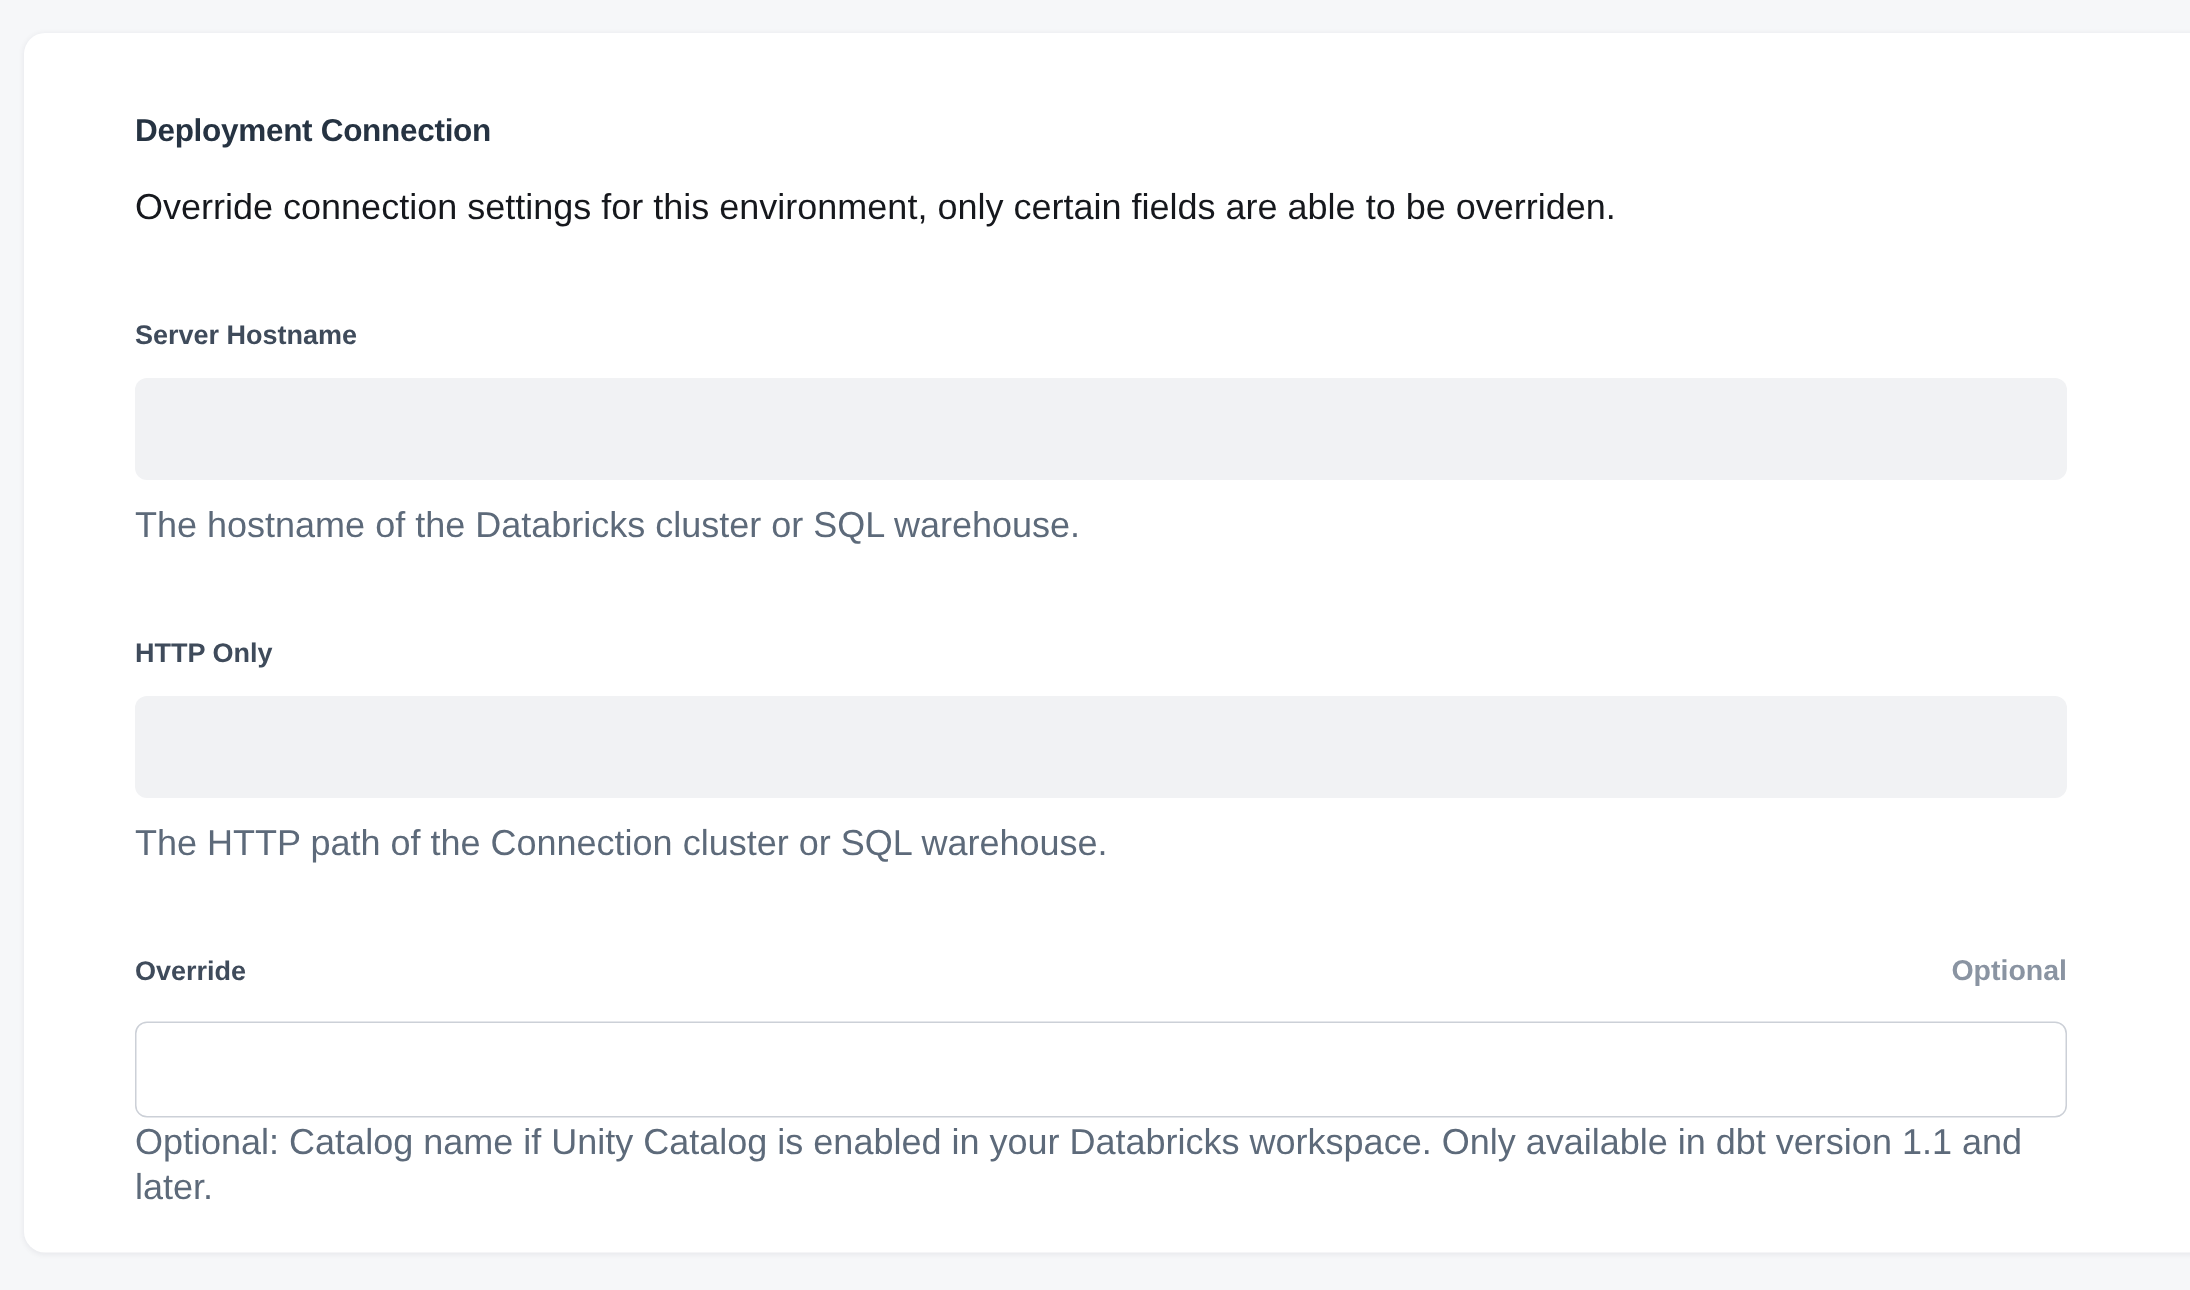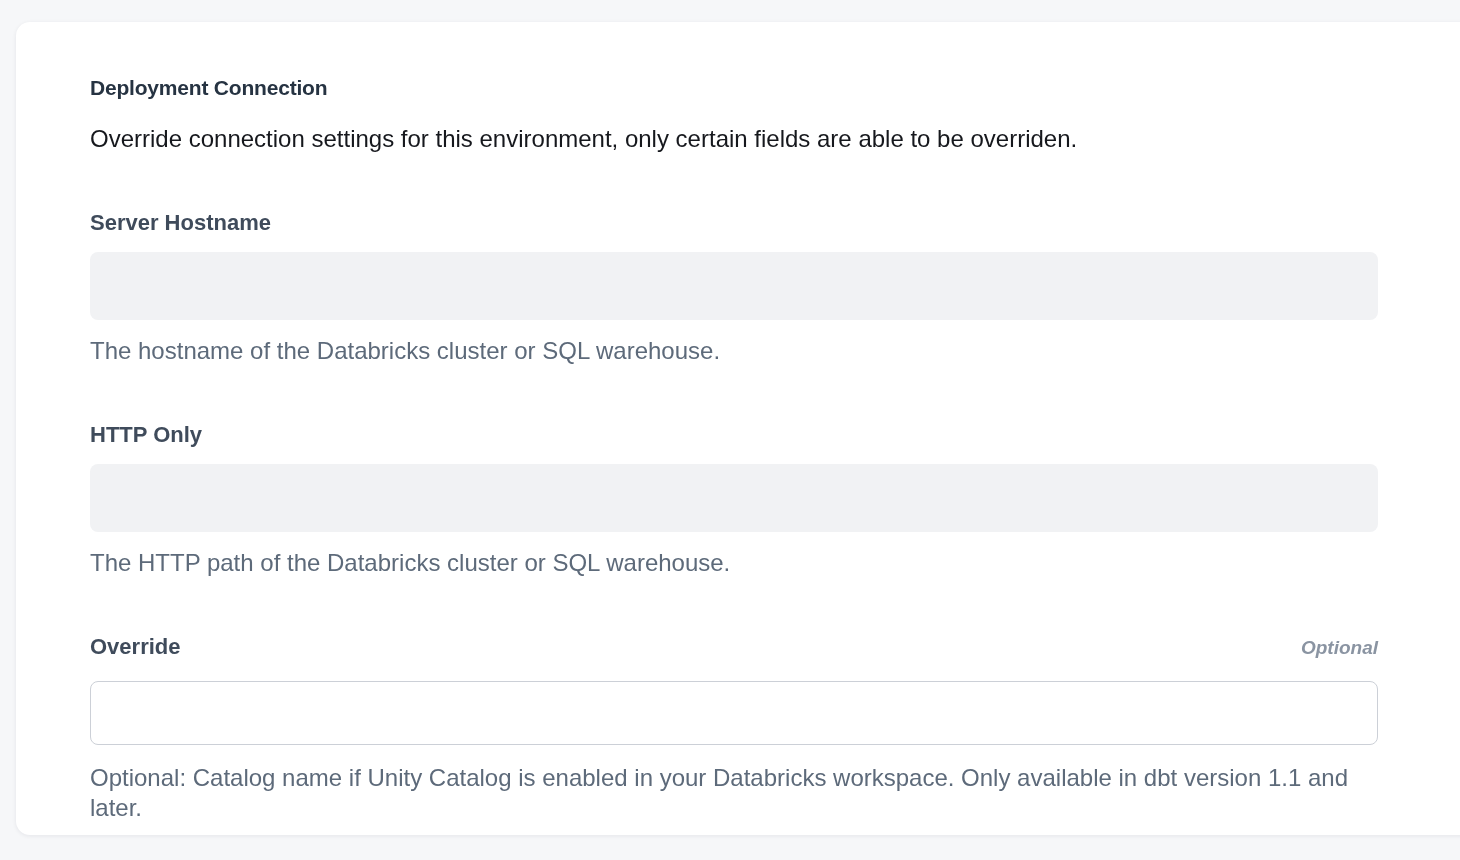--- a/index.html
+++ b/index.html
@@ -33,32 +33,31 @@
   }
   .field {
     margin-top: 56px;
   }
   .field-label-row {
     display: flex;
     align-items: baseline;
     justify-content: space-between;
   }
   .field-label {
-    font-size: 22px;
+    font-size: 18px;
     line-height: 26px;
     font-weight: 700;
     color: #3f4b5b;
     text-align: center;
   }
   .optional-badge {
     font-size: 19px;
     line-height: 26px;
     font-weight: 600;
     color: #8a94a2;
-    font-style: italic;
   }
   .text-input {
     display: block;
     width: 100%;
     font-family: "Liberation Sans", sans-serif;
     font-size: 20px;
     color: #16181d;
     border-radius: 8px;
     outline: none;
   }
@@ -76,21 +75,21 @@
     border: 1px solid #ccd0d7;
     padding: 0 19px;
   }
   .field-help {
     margin-top: 16px;
     font-size: 24px;
     line-height: 30px;
     color: #5d6a7a;
   }
   .field-help.tight {
-    margin-top: 18px;
+    margin-top: 2px;
   }
 </style>
 </head>
 <body>
 
 <div class="card">
 
   <h1 class="page-title">Deployment Connection</h1>
 
   <p class="page-subtitle">Override connection settings for this environment, only certain fields are able to be overriden.</p>
@@ -101,21 +100,21 @@
     </div>
     <input type="text" class="text-input filled" disabled="" value="" style="">
     <p class="field-help">The hostname of the Databricks cluster or SQL warehouse.</p>
   </div>
 
   <div class="field">
     <div class="field-label-row">
       <label class="field-label">HTTP Only</label>
     </div>
     <input type="text" class="text-input filled" disabled="" value="" style="">
-    <p class="field-help">The HTTP path of the Databricks cluster or SQL warehouse.</p>
+    <p class="field-help">The HTTP path of the Connection cluster or SQL warehouse.</p>
   </div>
 
   <div class="field">
     <div class="field-label-row">
       <label class="field-label">Override</label>
       <span class="optional-badge">Optional</span>
     </div>
     <input type="text" class="text-input bordered" value="" style="">
     <p class="field-help tight">Optional: Catalog name if Unity Catalog is enabled in your Databricks workspace. Only available in dbt version 1.1 and later.</p>
   </div>

